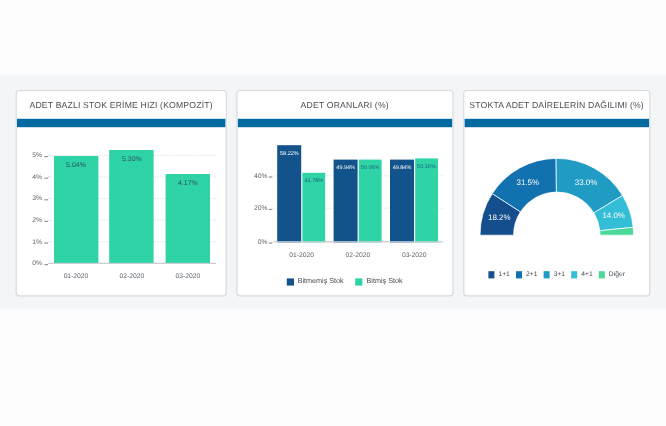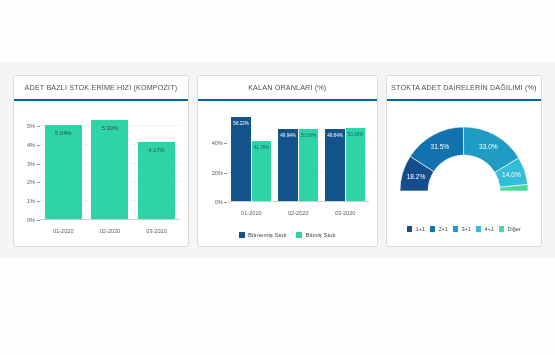--- a/index.html
+++ b/index.html
@@ -47,21 +47,21 @@
     box-sizing: border-box;
     overflow: hidden;
   }
   .panel-1 { width: 180px; }
   .panel-2 { width: 185px; }
   .panel-3 { width: 160px; }
 
   .panel-header {
     height: 23px;
     min-height: 23px;
-    border-bottom: 2px solid #0369a1;
+    border-bottom: 7px solid #0369a1;
     display: flex;
     align-items: center;
     justify-content: center;
     background: #ffffff;
   }
   .panel-title {
     font-size: 7.2px;
     letter-spacing: 0.15px;
     color: #4a5056;
     white-space: nowrap;
@@ -353,21 +353,21 @@
         <div class="c1-xlabels" id="c1-xlabels">
             <div class="c1-xlabel">01-2020</div>
             <div class="c1-xlabel">02-2020</div>
             <div class="c1-xlabel">03-2020</div>
           </div>
       </div>
     </div>
 
     <div class="panel panel-2">
       <div class="panel-header">
-        <div class="panel-title">KALAN ORANLARI (%)</div>
+        <div class="panel-title">ADET ORANLARI (%)</div>
       </div>
       <div class="panel-body">
         <div class="c2-plot">
           <div id="c2-grid">
               <div class="c2-gl" style="bottom: 0%;">
                 <div class="c2-ytick">0%</div>
               </div>
               <div class="c2-gl" style="bottom: 32.2581%;">
                 <div class="c2-ytick">20%</div>
               </div>

